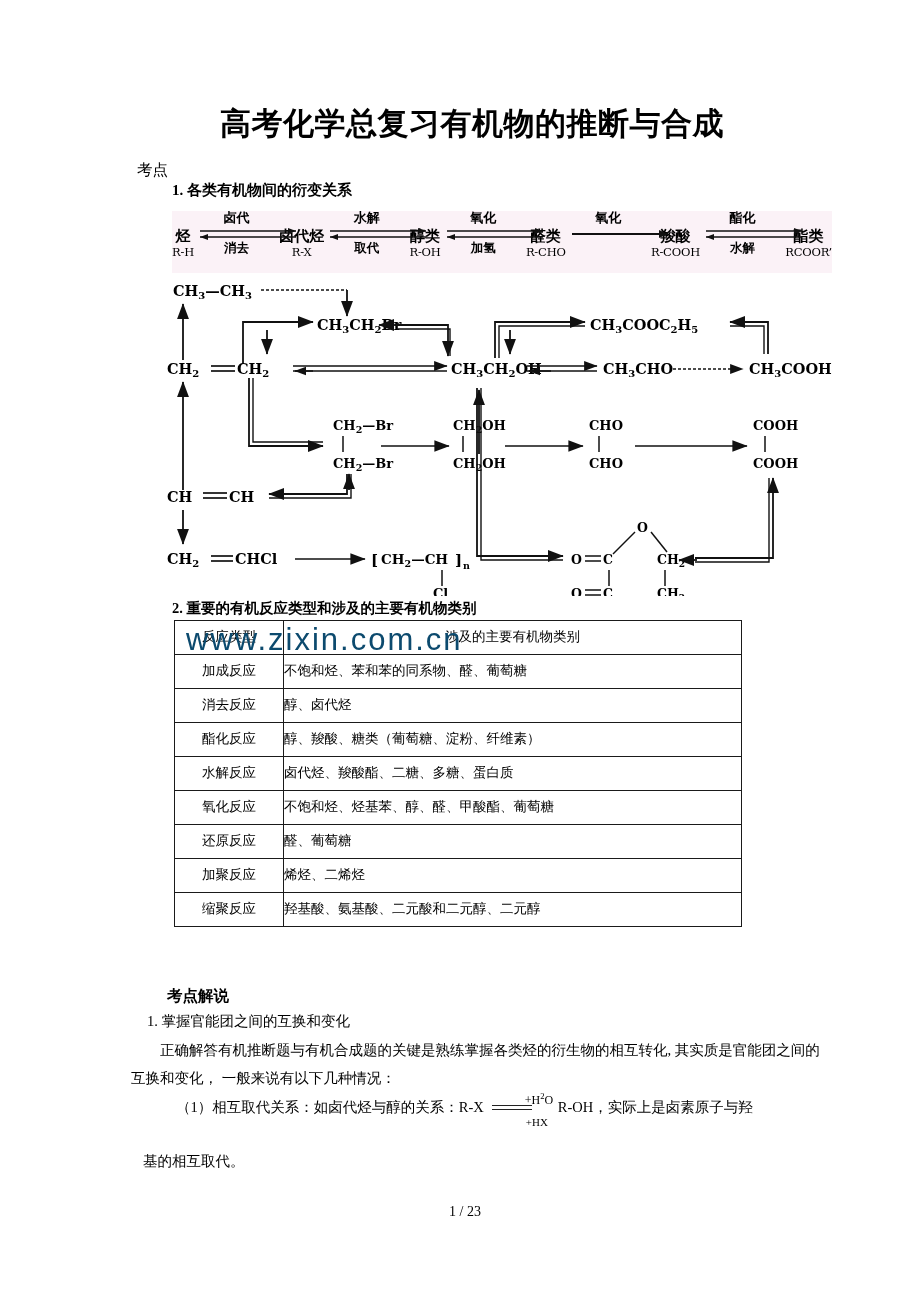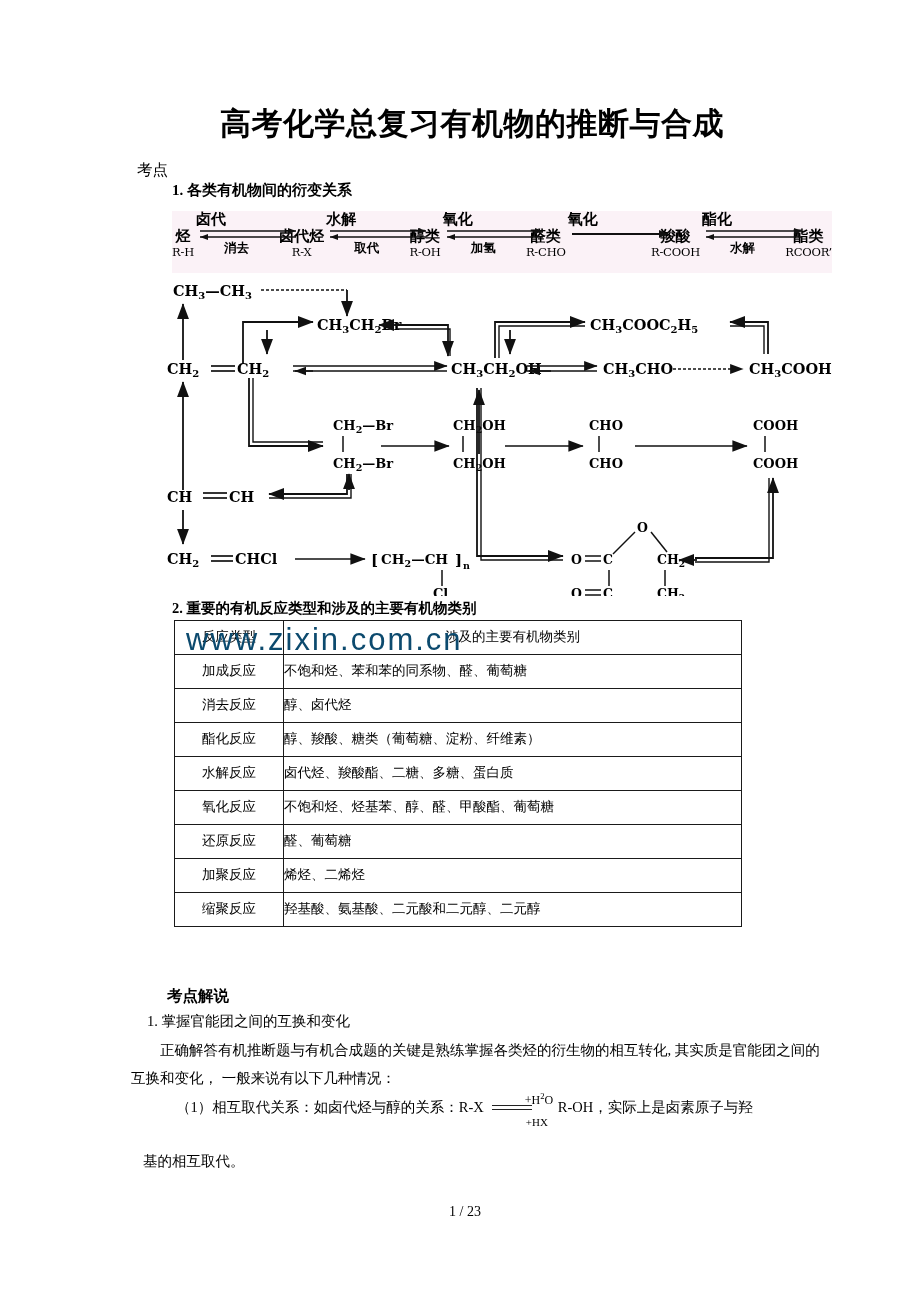--- a/index.html
+++ b/index.html
@@ -89,21 +89,22 @@
   .rx {
     flex: 1 1 auto;
     position: relative;
     height: 46px;
     min-width: 52px;
     margin: 0 2px;
   }
   .rx .top {
     position: absolute;
     left: 0; right: 0; top: 0;
-    font-size: 15px;
+    text-align: center;
+    font-size: 13px;
     font-weight: bold;
     line-height: 1.1;
     white-space: nowrap;
   }
   .rx .bot {
     position: absolute;
     left: 0; right: 0; top: 30px;
     text-align: center;
     font-size: 12.5px;
     font-weight: bold;

